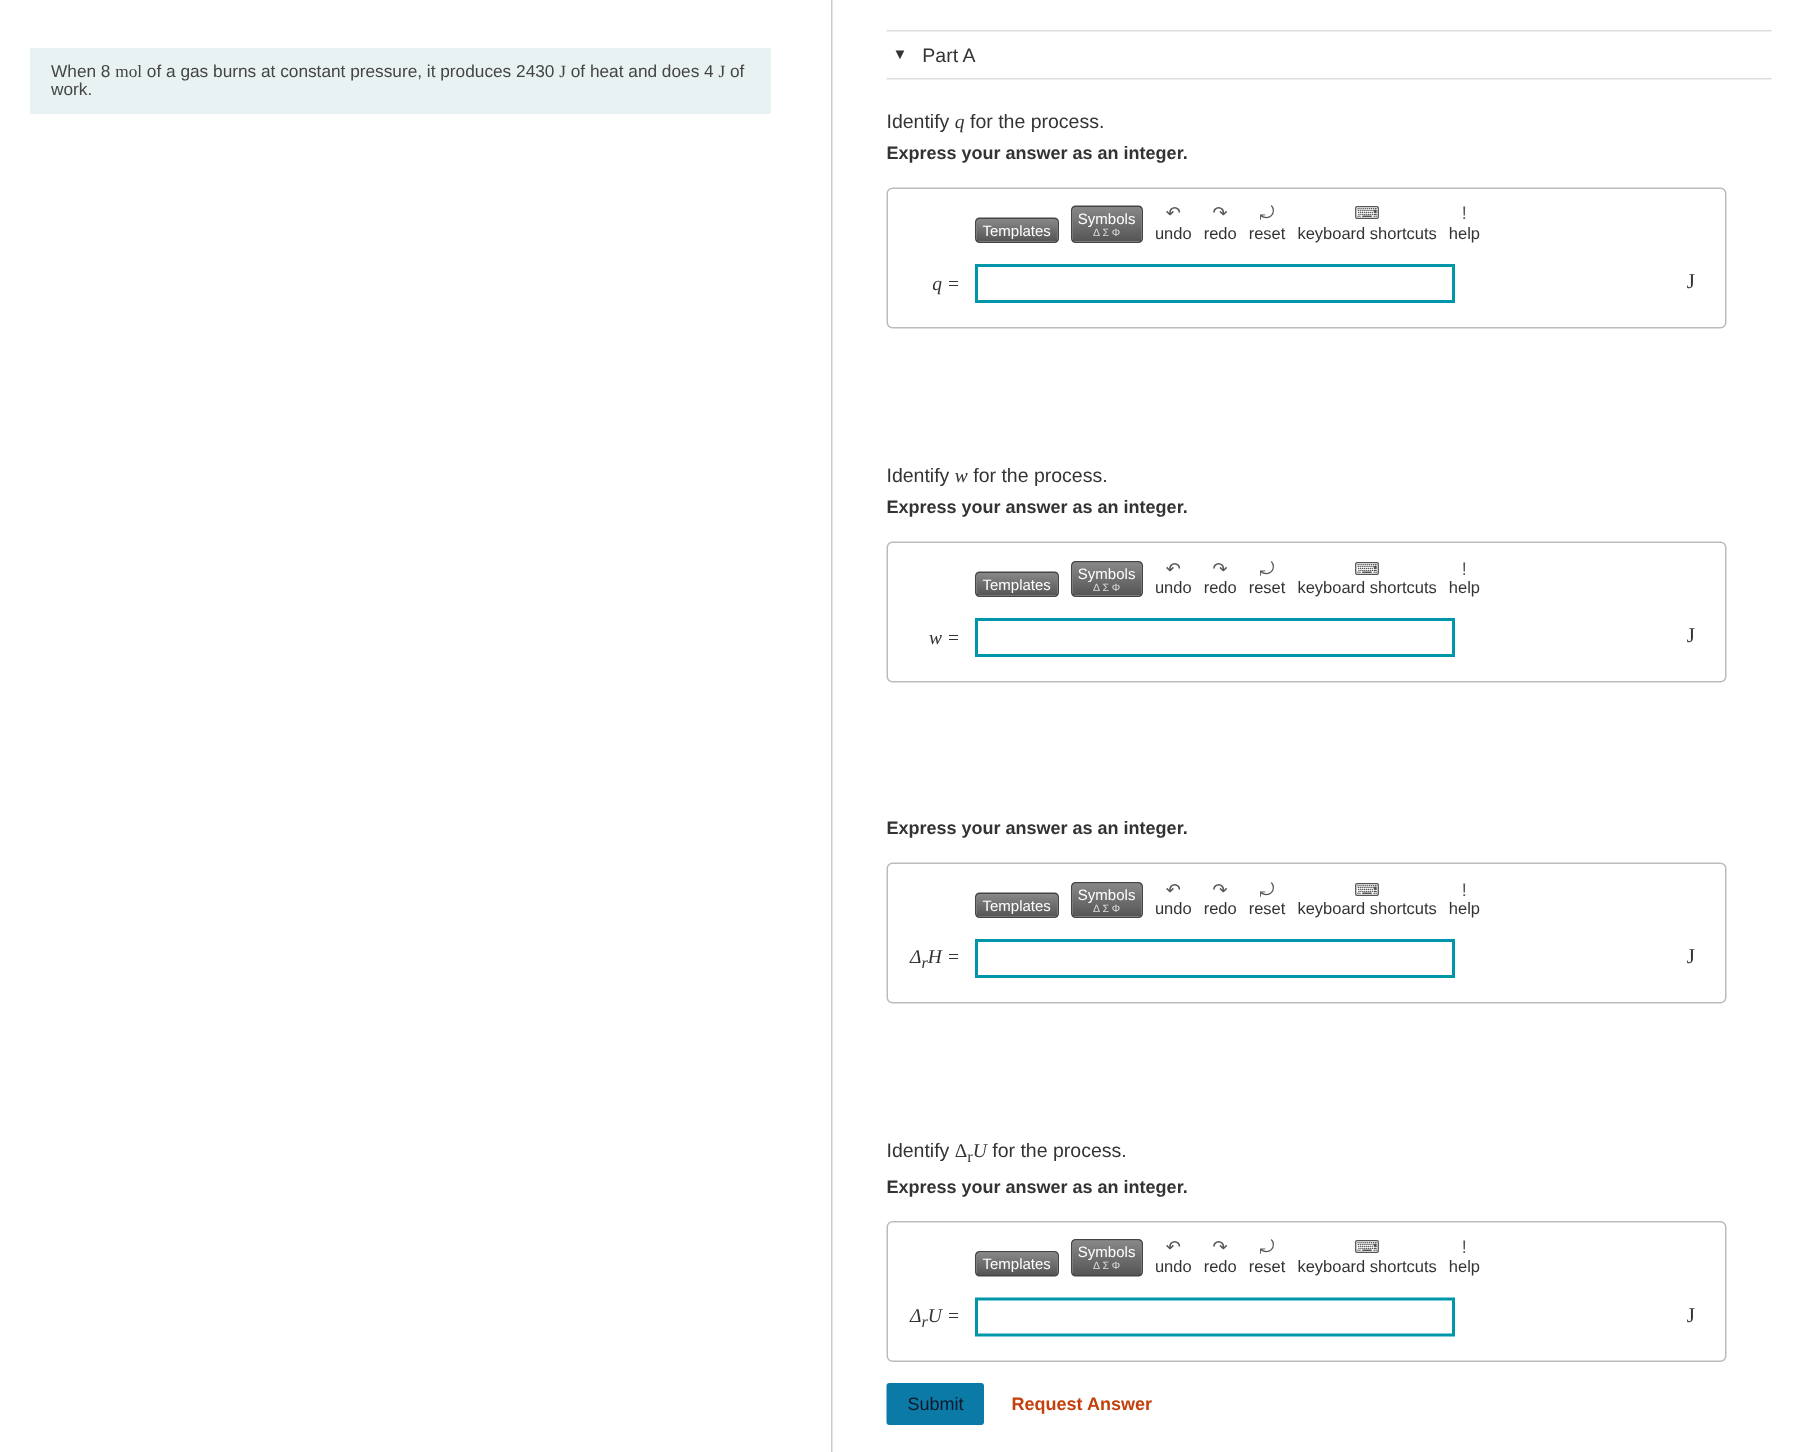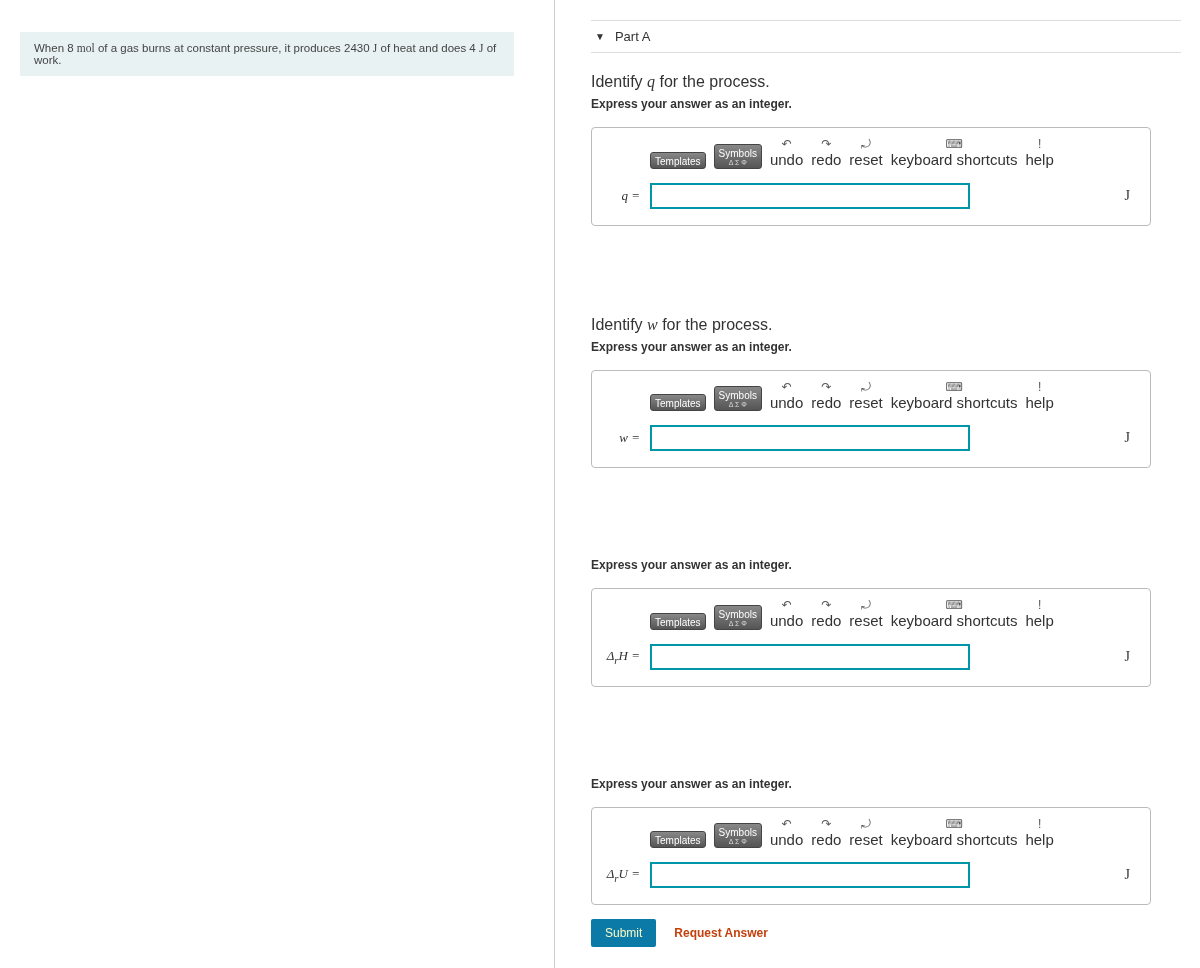--- a/index.html
+++ b/index.html
@@ -45,21 +45,21 @@
     color: #333;
   }
   .part-title {
     font-weight: normal;
     font-size: 13px;
   }
   .question-block {
     margin-bottom: 90px;
   }
   .prompt {
-    font-size: 16px;
+    font-size: 13px;
     margin-bottom: 6px;
     color: #333;
   }
   .hint {
     font-size: 12px;
     font-weight: bold;
     margin-bottom: 16px;
     color: #333;
   }
   .answer-panel {
@@ -102,21 +102,21 @@
     color: #ddd;
   }
   .tb-icon {
     font-size: 12px;
     height: 14px;
     display: flex;
     align-items: center;
     color: #555;
   }
   .tb-label {
-    font-size: 15px;
+    font-size: 11px;
   }
   .input-row {
     display: flex;
     align-items: center;
     gap: 10px;
   }
   .var-label {
     font-style: italic;
     font-family: "Times New Roman", serif;
     font-size: 13px;
@@ -140,21 +140,21 @@
     padding-right: 8px;
   }
   .actions {
     display: flex;
     align-items: center;
     gap: 18px;
     margin-top: 14px;
   }
   .submit-btn {
     background: #0b7aa6;
-    color: #fef9c3;
+    color: #0f172a;
     border: none;
     padding: 7px 14px;
     font-size: 12px;
     cursor: pointer;
     border-radius: 2px;
   }
   .request-link {
     color: #c2410c;
     font-size: 12px;
     font-weight: bold;
@@ -313,20 +313,23 @@
         </div>
         <div class="input-row">
           <span class="var-label">Δ<sub>r</sub><i>H</i> =</span>
           <input class="answer-input" type="text" style="">
           <span class="unit">J</span>
         </div>
       </div>
     </div>
 
     <div class="question-block" style="margin-bottom:10px">
+      <div class="prompt">
+        <span>Identify </span><span class="mol">Δ<sub>r</sub><i>U</i></span><span> for the process.</span>
+      </div>
       <div class="hint">Express your answer as an integer.</div>
       <div class="answer-panel">
         <div class="toolbar">
           <div class="tb-btn">
               <div class="tb-btn-box">
                 <span>Templates</span>
               </div>
             </div>
           <div class="tb-btn">
               <div class="tb-btn-box">

